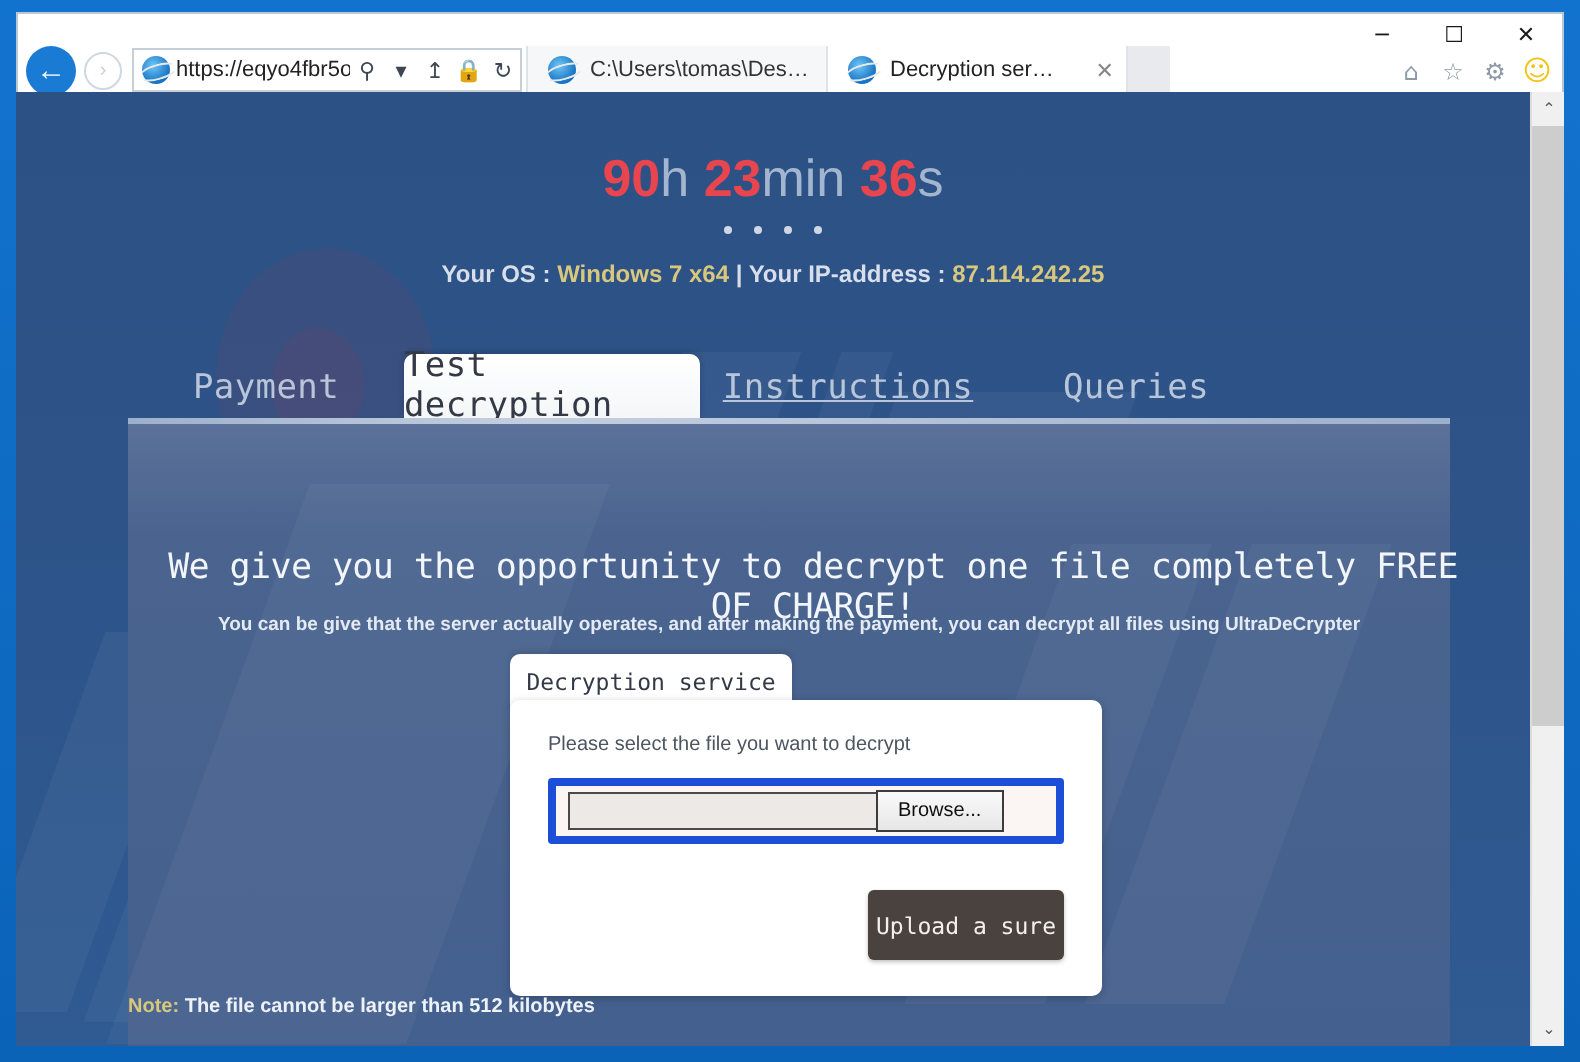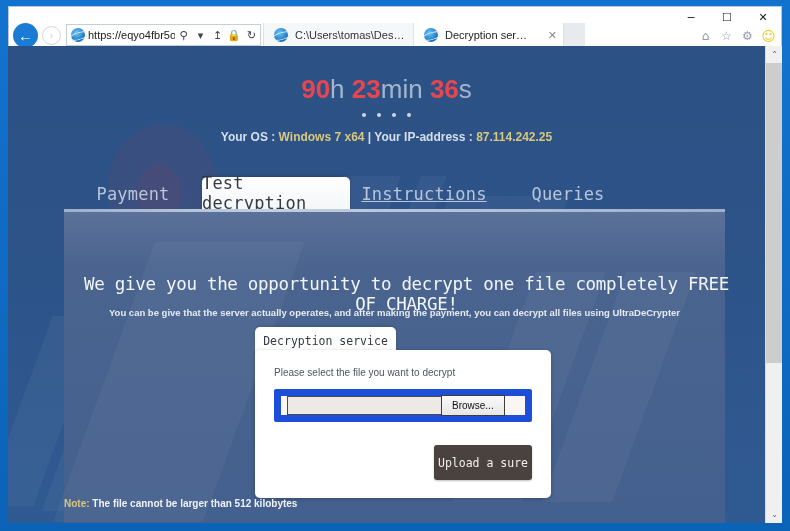--- a/index.html
+++ b/index.html
@@ -270,21 +270,21 @@
     position: absolute; left: 0; top: 0;
     width: 296px; height: 148px;
     padding: 17px 19px 0 19px;
   }
   #selectlabel {
     font-size: 10px; color: #4c5560; margin-bottom: 11px;
   }
   #filerow {
     width: 258px; height: 33px;
     background: #fbf6f3;
-    border: 7px solid #1d4ed8;
+    border: 4px solid #1d4ed8;
     border-radius: 2px;
     display: flex; align-items: center; padding: 0 6px;
   }
   #filefield {
     width: 155px; height: 19px;
     background: #ece9e7;
     border: 1px solid #4a4a4a;
     border-right: none;
   }
   #browsebtn {

